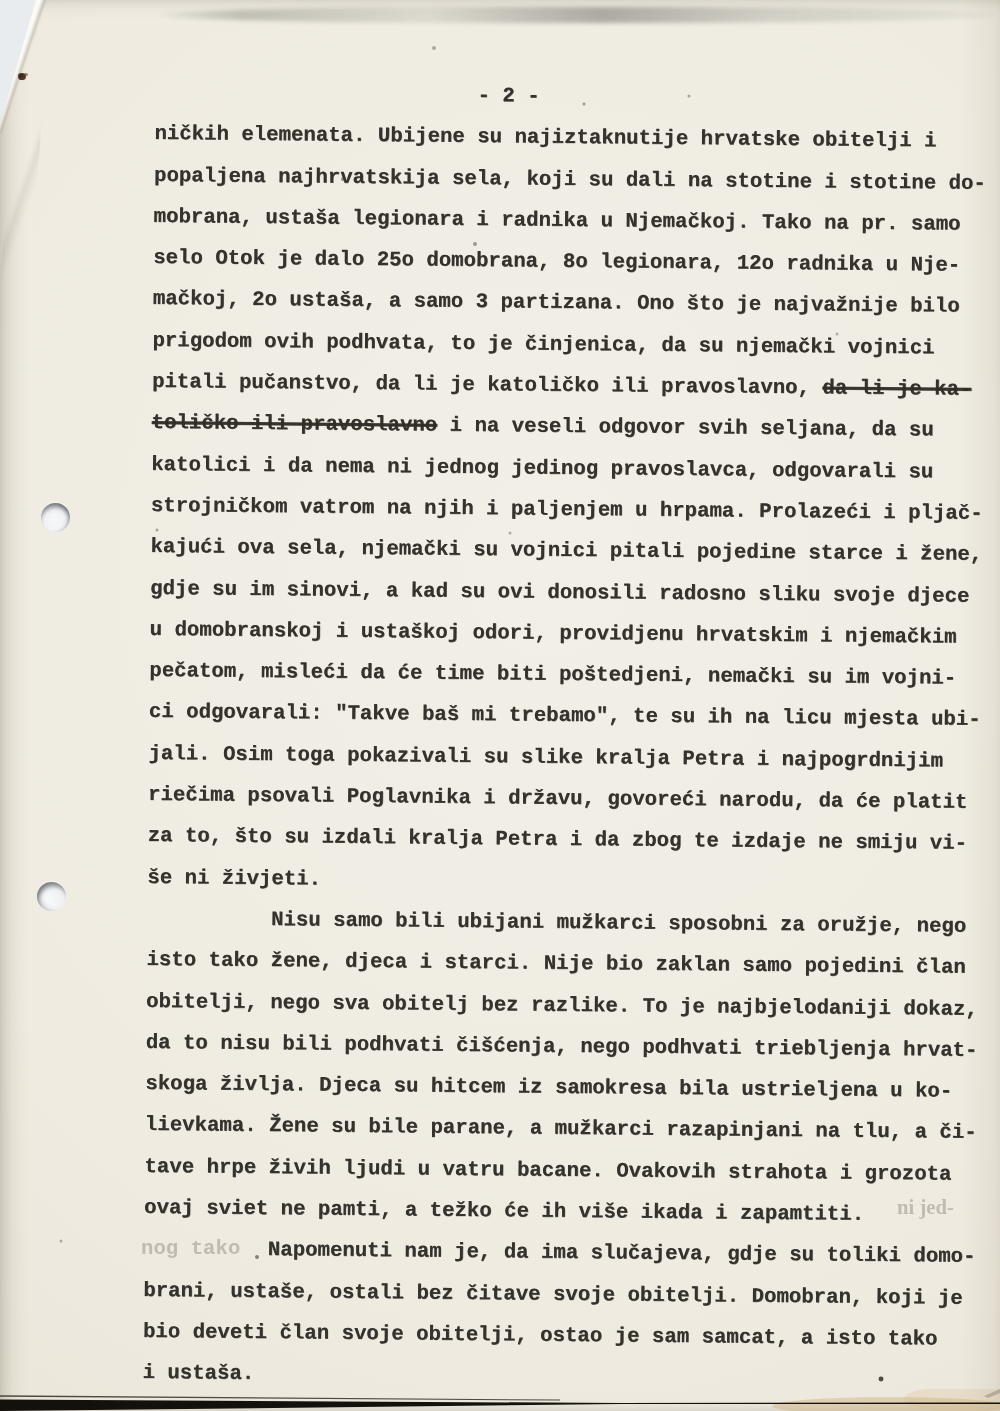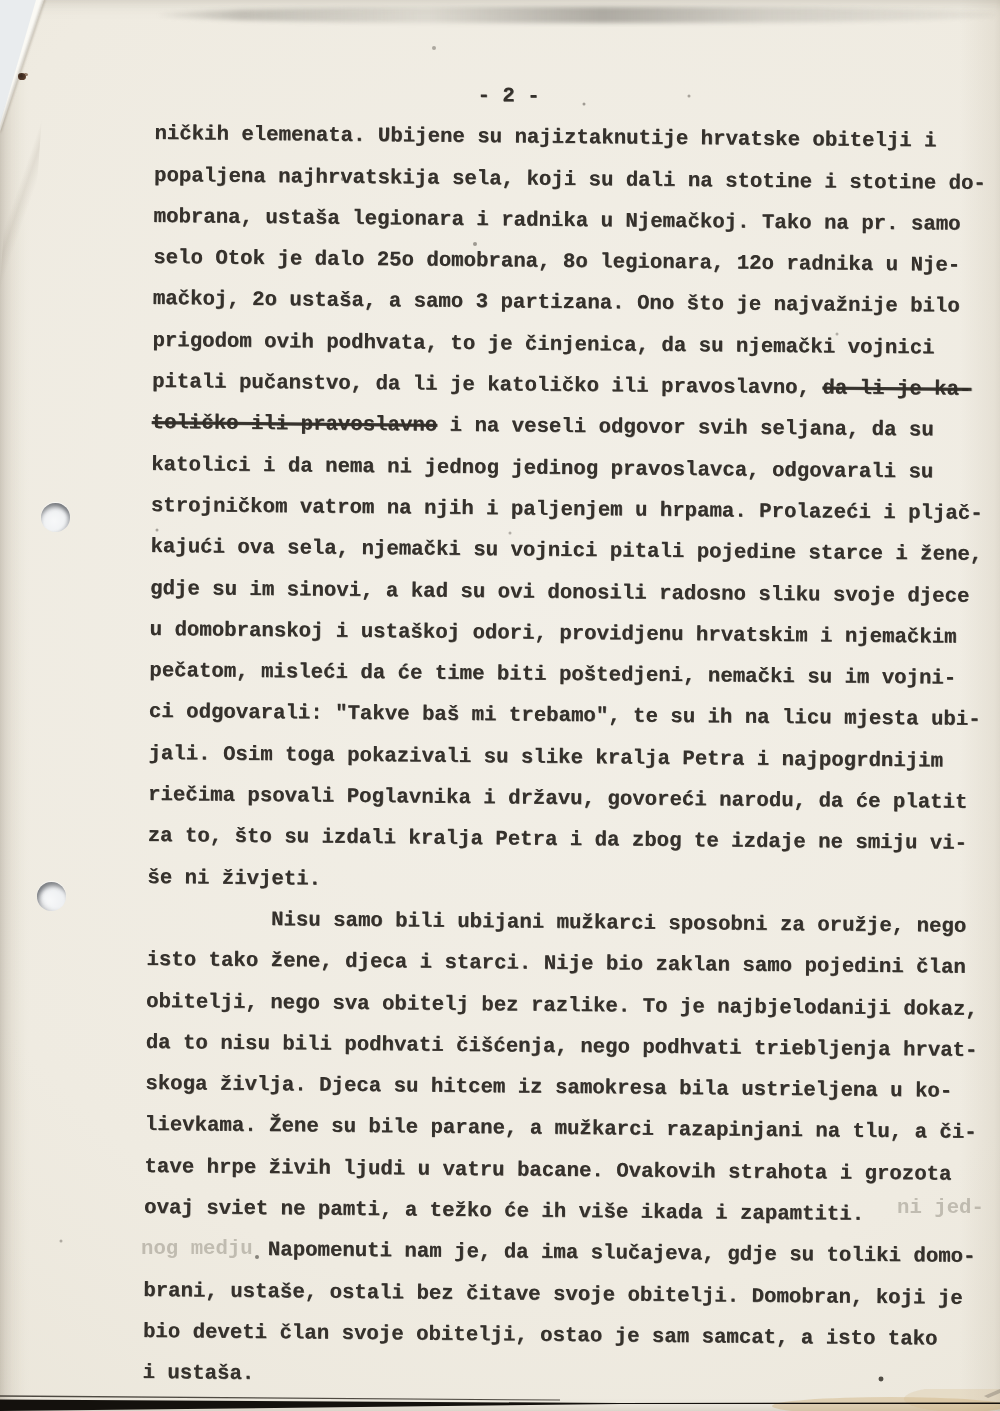--- a/index.html
+++ b/index.html
@@ -123,15 +123,15 @@
       <div class="line"><span>i ustaša.</span></div>
     </div>
 
   <svg class="bottom-edge" viewBox="0 0 1000 22" preserveAspectRatio="none">
     <ellipse cx="890" cy="17" rx="118" ry="9" fill="#caa76f" opacity="0.38"></ellipse>
     <ellipse cx="962" cy="10" rx="58" ry="13" fill="#d4b888" opacity="0.25"></ellipse>
     <polygon points="984,7 1000,0 1000,4 988,9" fill="#8b8478" opacity="0.5"></polygon>
     <polygon points="0,6.2 560,10.6 560,11.6 0,7.8" fill="#312d26" opacity="0.85"></polygon>
     <polygon points="0,10.5 620,14.0 1000,13.6 1000,15.1 620,15.1 0,22" fill="#14110d"></polygon>
   </svg>
-<span class="ghost" style="left: 897px; top: 1196px;">ni jed-</span>
-    <span class="ghost" style="left: 141px; top: 1237px;">nog medju</span>
+<span class="ghost" style="left: 897px; top: 1196px; font-family: Liberation Serif, serif;">ni jed-</span>
+    <span class="ghost" style="left: 141px; top: 1237px;">nog tako</span>
   </div>
 
 </body></html>

